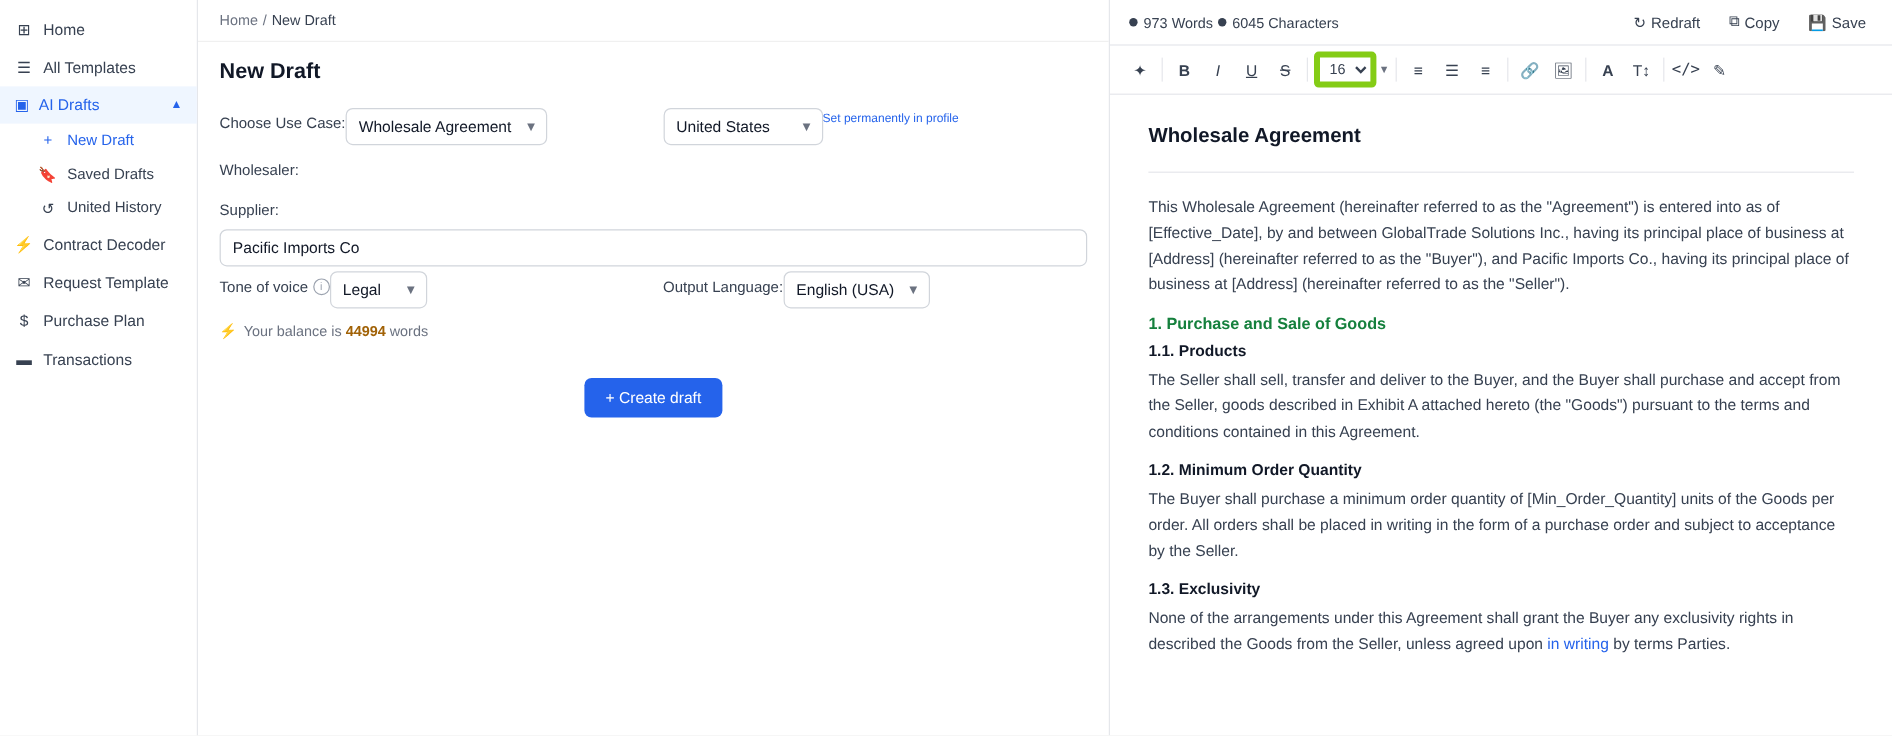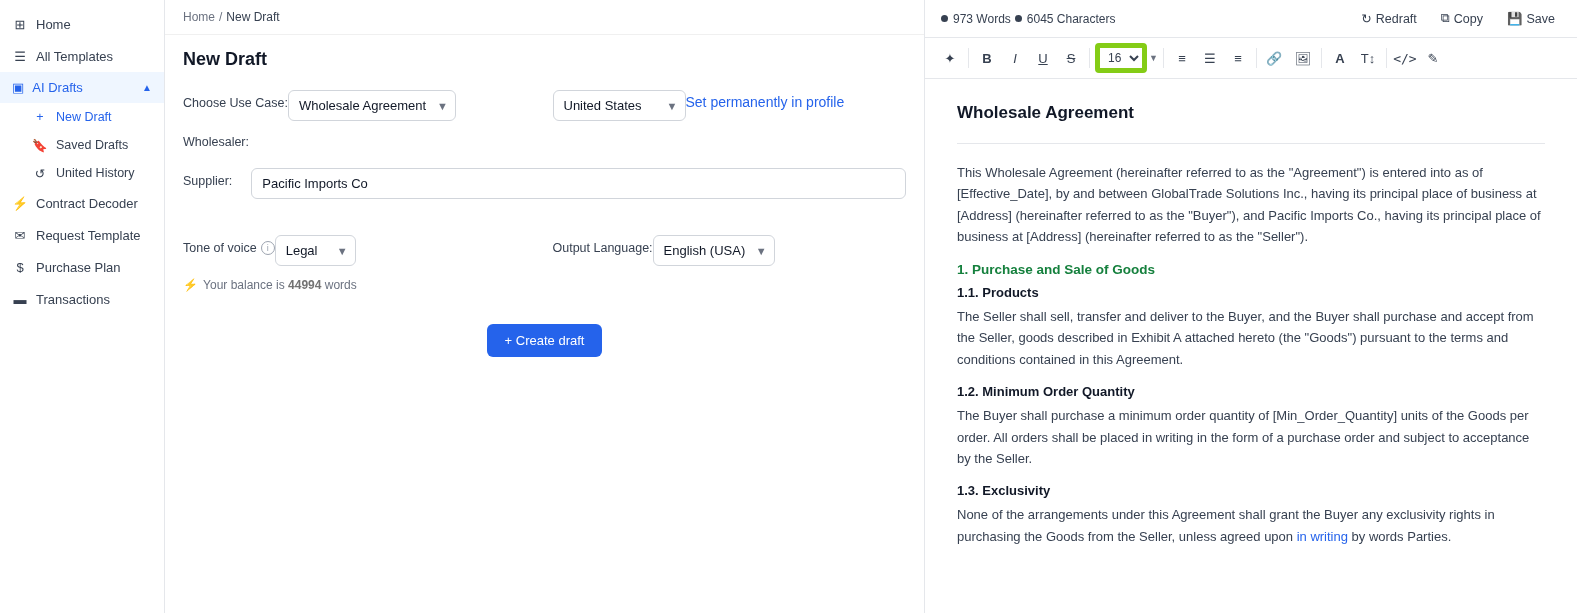--- a/index.html
+++ b/index.html
@@ -27,21 +27,21 @@
 
     .form-body { padding: 10px 18px 20px; flex: 1; }
     .form-row { display: flex; gap: 16px; margin-bottom: 14px; }
     .form-group { display: flex; flex-direction: row; flex: 1; }
     .form-label { font-size: 12.5px; color: #374151; margin-bottom: 5px; font-weight: 500; display: flex; align-items: center; gap: 4px; }
     .form-input { border: 1px solid #d1d5db; border-radius: 6px; padding: 7px 10px; font-size: 13px; color: #111827; background: #fff; outline: none; }
     .form-select { border: 1px solid #d1d5db; border-radius: 6px; padding: 7px 28px 7px 10px; font-size: 13px; color: #111827; background: #fff; outline: none; appearance: none; cursor: pointer; width: 100%; }
     .select-wrapper { position: relative; }
     .select-wrapper .chevron { position: absolute; right: 8px; top: 50%; transform: translateY(-50%); color: #6b7280; pointer-events: none; font-size: 11px; }
     .balance-text { font-size: 12px; color: #6b7280; margin-top: 12px; }
-    .balance-text strong { color: #737373; }
+    .balance-text strong { color: #a16207; }
     .lightning-icon { color: #f59e0b; margin-right: 2px; }
     .create-btn { background: #2563eb; color: #fff; border: none; border-radius: 6px; padding: 9px 18px; font-size: 13px; font-weight: 500; cursor: pointer; display: flex; align-items: center; gap: 6px; float: right; margin-top: 16px; }
     .tone-row { display: flex; gap: 16px; margin-bottom: 0; }
     .info-icon { display: inline-flex; align-items: center; justify-content: center; width: 14px; height: 14px; border-radius: 50%; border: 1px solid #9ca3af; color: #9ca3af; font-size: 9px; cursor: default; }
 
     
     .doc-panel { flex: 1; background: #fff; display: flex; flex-direction: column; overflow: hidden; }
     .doc-header { display: flex; align-items: center; justify-content: space-between; padding: 8px 16px; border-bottom: 1px solid #e5e7eb; }
     .doc-stats { display: flex; gap: 4px; align-items: center; }
     .stat-item { display: flex; align-items: center; gap: 5px; font-size: 12px; color: #374151; }
@@ -143,29 +143,29 @@
           </div>
         </div>
         <div class="form-group">
           <div class="select-wrapper">
             <select class="form-select">
               <option>United States</option>
               <option>United Kingdom</option>
             </select>
             <span class="chevron">▼</span>
           </div>
-          <span style="font-size:14px;color:#2563eb;cursor:pointer;margin-top:4px;">Set permanently in profile</span>
+          <span style="font-size:10px;color:#2563eb;cursor:pointer;margin-top:4px;">Set permanently in profile</span>
         </div>
       </div>
 
       <div class="form-row" style="flex-direction:column;gap:4px;margin-bottom:14px;">
         <label class="form-label">Wholesaler:</label>
       </div>
 
-      <div class="form-row" style="flex-direction:row;gap:19px;margin-bottom:36px;">
+      <div class="form-row" style="flex-direction:column;gap:4px;margin-bottom:4px;">
         <label class="form-label">Supplier:</label>
         <input class="form-input" type="text" value="Pacific Imports Co" style="width: 100%;">
       </div>
 
       <div class="tone-row">
         <div class="form-group">
           <label class="form-label">
             <span>Tone of voice</span>
             <span class="info-icon">i</span>
           </label>
@@ -268,18 +268,18 @@
 
       <div class="doc-section-title">1. Purchase and Sale of Goods</div>
       <div class="doc-sub-title">1.1. Products</div>
       <p class="doc-para">The Seller shall sell, transfer and deliver to the Buyer, and the Buyer shall purchase and accept from the Seller, goods described in Exhibit A attached hereto (the "Goods") pursuant to the terms and conditions contained in this Agreement.</p>
 
       <div class="doc-sub-title">1.2. Minimum Order Quantity</div>
       <p class="doc-para">The Buyer shall purchase a minimum order quantity of [Min_Order_Quantity] units of the Goods per order. All orders shall be placed in writing in the form of a purchase order and subject to acceptance by the Seller.</p>
 
       <div class="doc-sub-title">1.3. Exclusivity</div>
       <p class="doc-para">
-        <span>None of the arrangements under this Agreement shall grant the Buyer any exclusivity rights in purchasing the Goods from the Seller, unless agreed upon </span><span class="doc-highlight">in writing</span><span> by words Parties.</span>
+        <span>None of the arrangements under this Agreement shall grant the Buyer any exclusivity rights in described the Goods from the Seller, unless agreed upon </span><span class="doc-highlight">in writing</span><span> by terms Parties.</span>
       </p>
     </div>
   </div>
 
 </div>
 
 </body></html>

